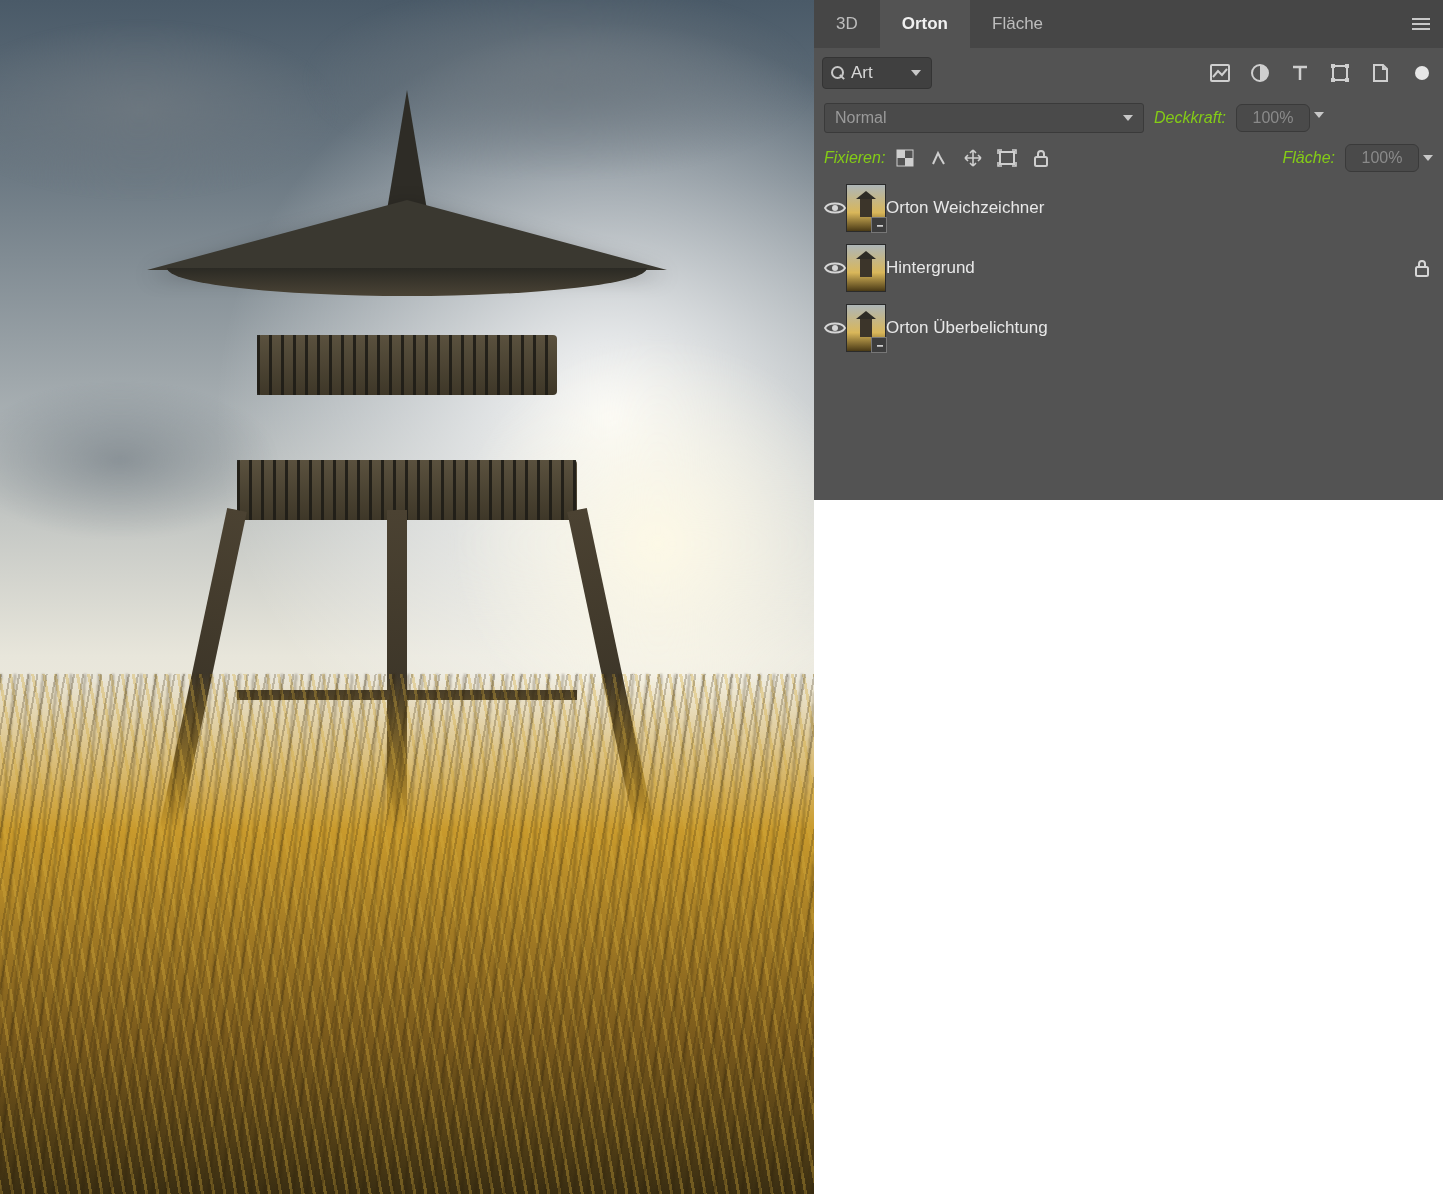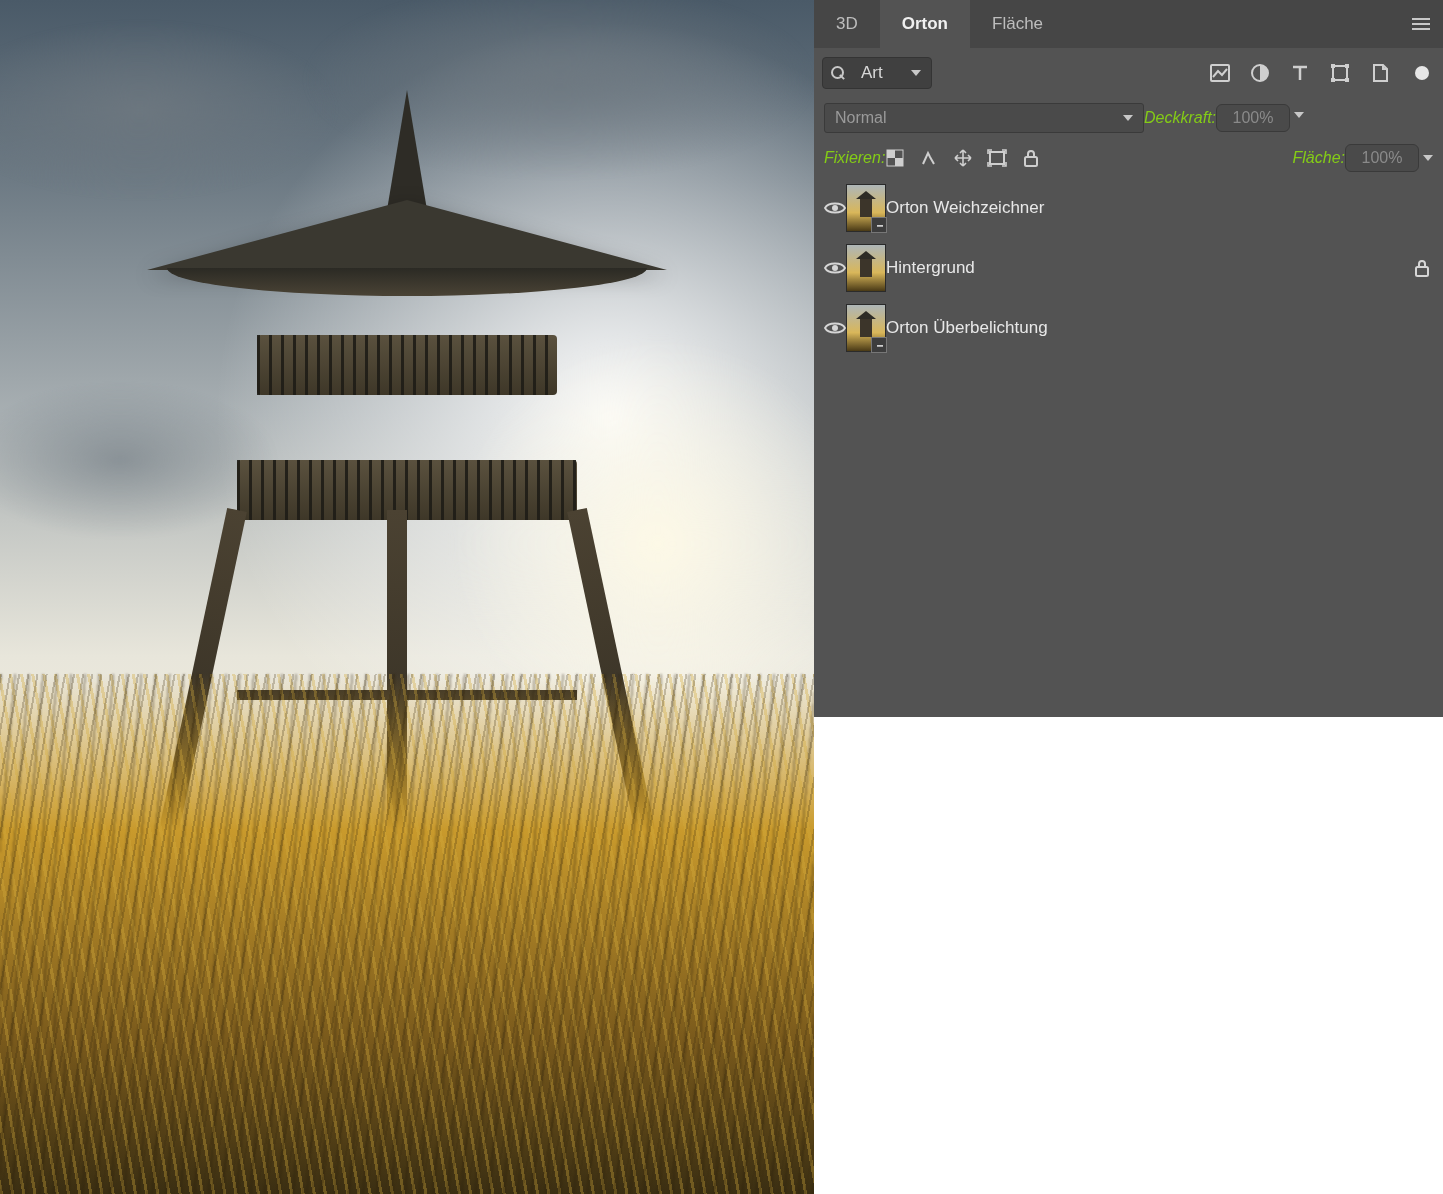--- a/index.html
+++ b/index.html
@@ -112,21 +112,21 @@
     width: 629px;
     height: 1194px;
     display: flex;
     flex-direction: column;
     background: #fff;
   }
   .panel {
     background: #535353;
     color: #d8d8d8;
     font-size: 17px;
-    height: 717px;
+    height: 500px;
     display: flex;
     flex-direction: column;
     user-select: none;
   }
 
   
   .tab-row {
     display: flex;
     align-items: center;
     height: 48px;
@@ -164,21 +164,21 @@
     padding: 0 10px 0 8px;
     gap: 6px;
   }
   .search-kind {
     display: flex; align-items: center;
     background: #404040;
     border: 1px solid #343434;
     border-radius: 4px;
     height: 32px;
     padding: 0 10px 0 8px;
-    gap: 16px;
+    gap: 6px;
     cursor: pointer;
     min-width: 110px;
   }
   .search-kind .mag {
     width: 14px; height: 14px; position: relative;
   }
   .search-kind .mag::before {
     content:""; position:absolute; width:9px; height:9px; border:2px solid #c8c8c8; border-radius:50%; left:0; top:0;
   }
   .search-kind .mag::after {
@@ -208,20 +208,21 @@
     width: 14px; height: 14px; border-radius: 50%;
     background: #e6e6e6;
     margin-left: 6px;
   }
 
   
   .blend-row, .lock-row {
     display:flex; align-items:center;
     height: 40px;
     padding: 0 10px;
+    gap: 10px;
     color: #9a9a9a;
     font-size: 16px;
   }
   .blend-select {
     flex: 1; max-width: 320px;
     height: 30px;
     background: #4a4a4a;
     border: 1px solid #3a3a3a;
     border-radius: 3px;
     display:flex; align-items:center;

